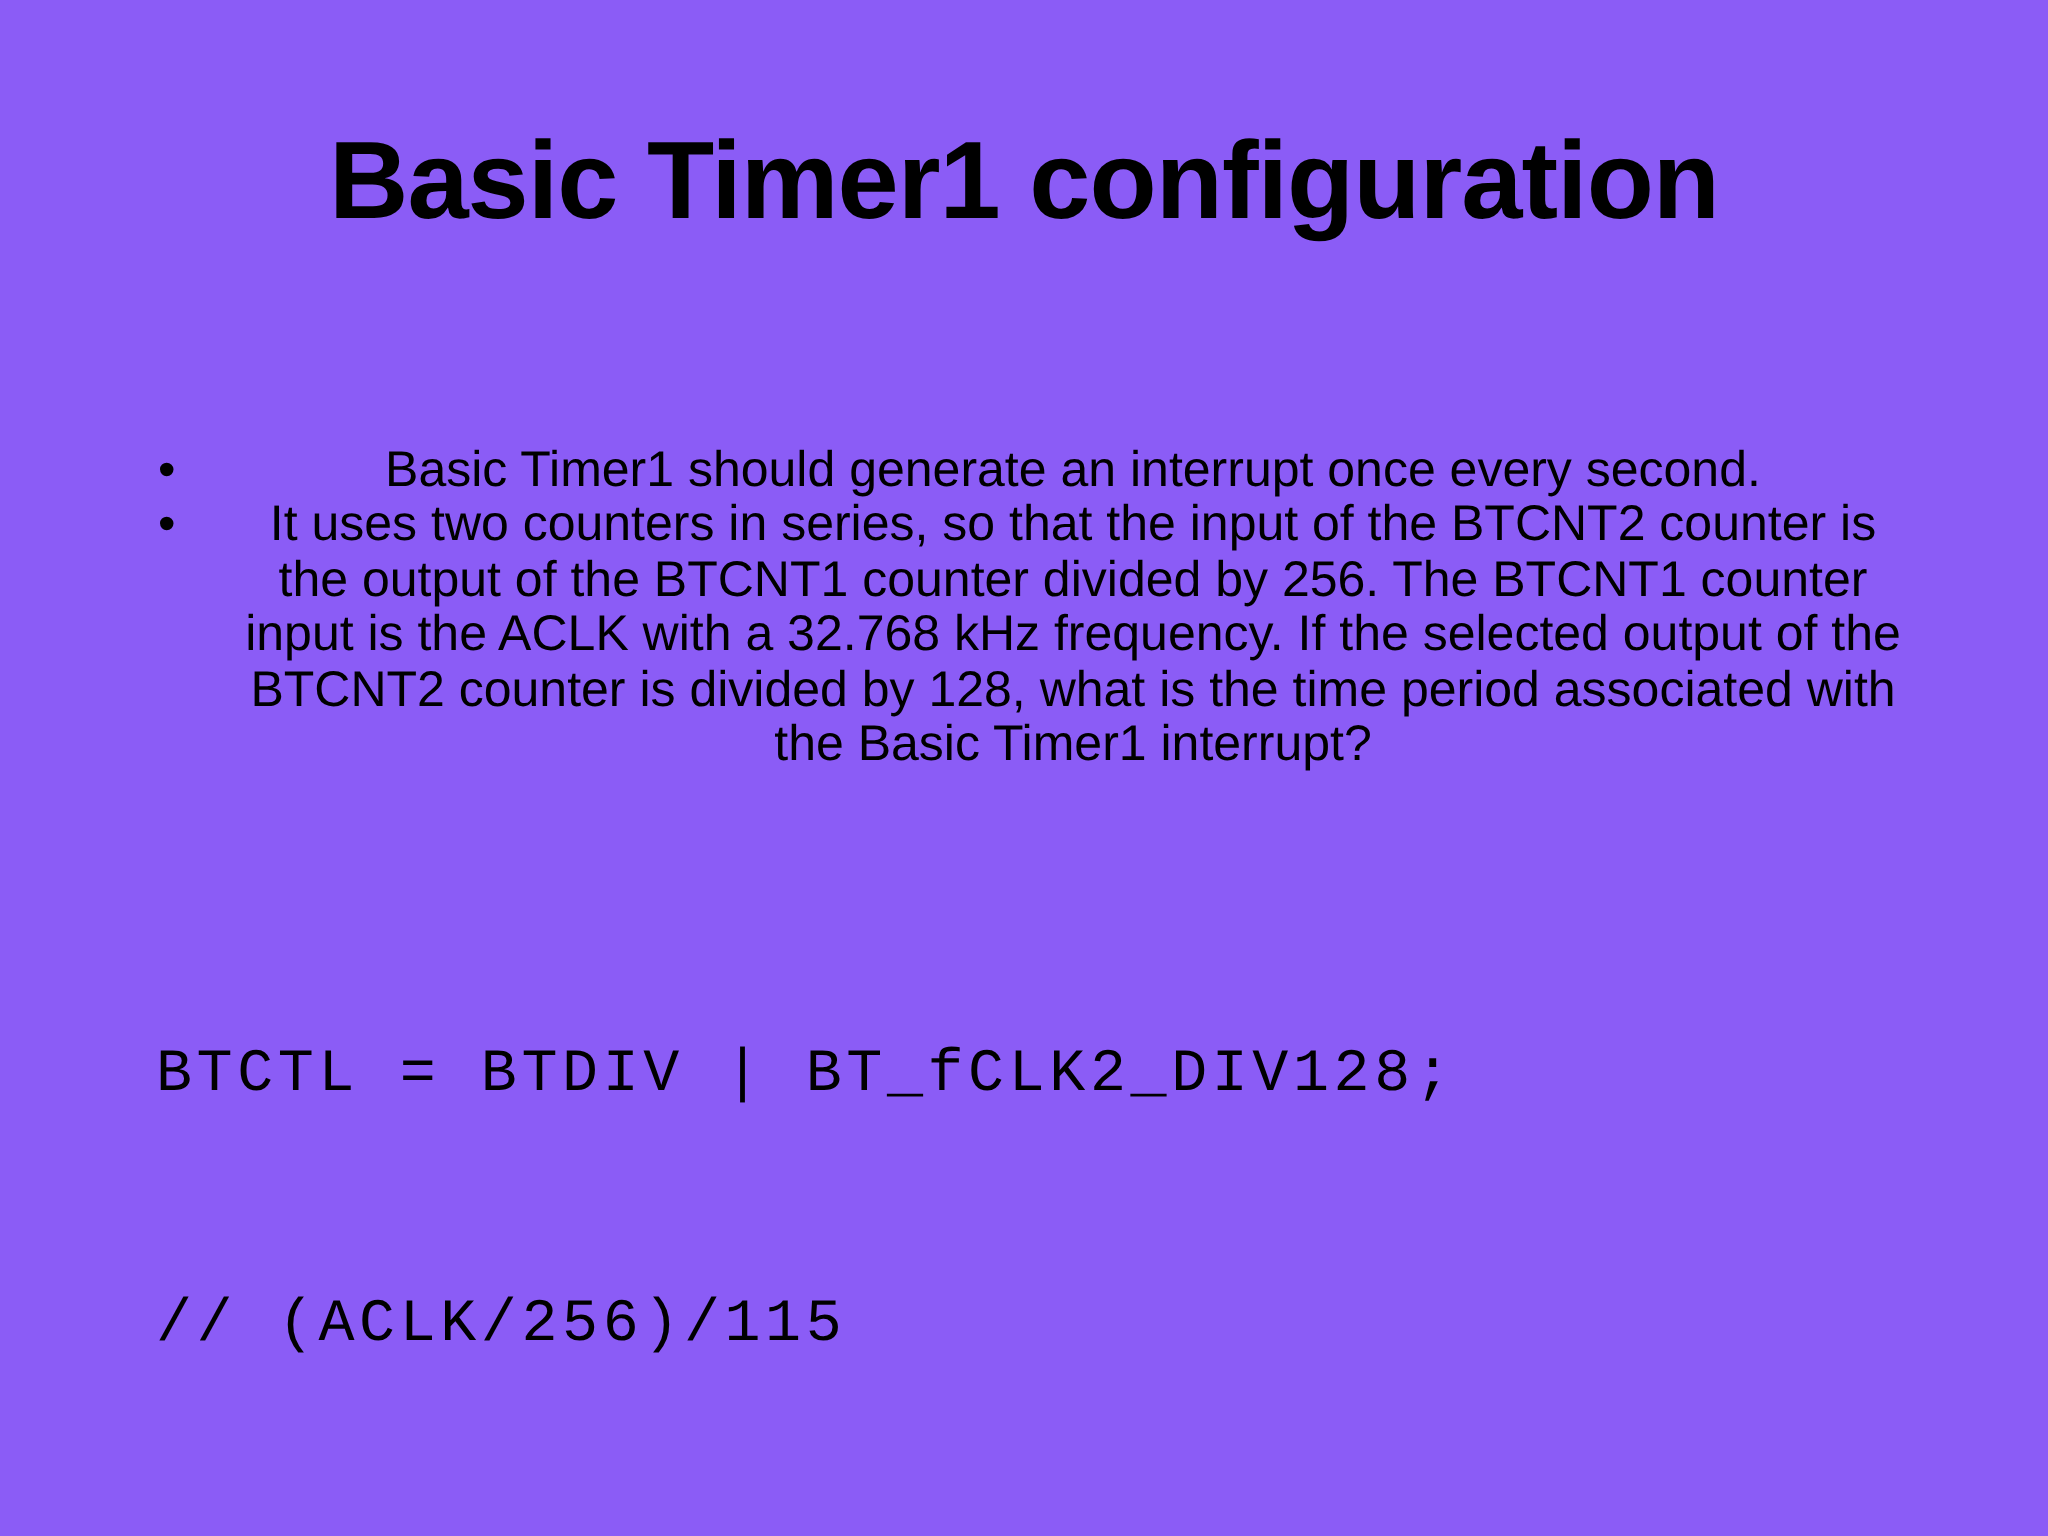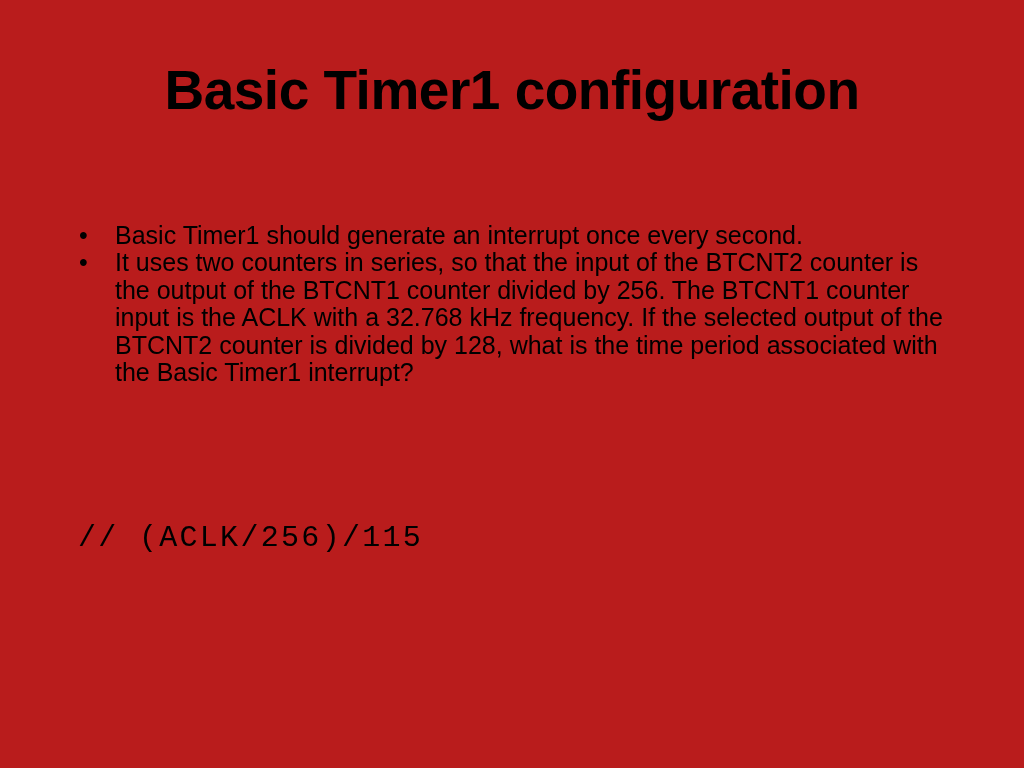--- a/index.html
+++ b/index.html
@@ -12,21 +12,21 @@
     height: 768px;
     background: #ffffff;
     font-family: "Liberation Sans", sans-serif;
     color: #000000;
     overflow: hidden;
   }
   .slide {
     position: relative;
     width: 1024px;
     height: 768px;
-    background: #b91c1c;
+    background: #8b5cf6;
   }
   .slide-title {
     position: absolute;
     left: 0;
     top: 58px;
     width: 1024px;
     text-align: center;
     font-family: "Liberation Sans", sans-serif;
     font-weight: bold;
     font-size: 55px;
@@ -53,21 +53,21 @@
     width: 36px;
     font-size: 25px;
     line-height: 27.4px;
     text-align: left;
     padding-left: 1px;
   }
   .bullet-text {
     flex: 1 1 auto;
     font-size: 25px;
     line-height: 27.4px;
-    text-align: left;
+    text-align: center;
     max-width: 843px;
   }
   .code-block {
     position: absolute;
     left: 78px;
     top: 434px;
     font-family: "Liberation Mono", "DejaVu Sans Mono", monospace;
     font-size: 30px;
     line-height: 41.8px;
     color: #000000;
@@ -94,18 +94,19 @@
     </div>
 
     <div class="bullet-row">
       <span class="bullet-marker">•</span>
       <span class="bullet-text">It uses two counters in series, so that the input of the BTCNT2 counter is the output of the BTCNT1 counter divided by 256. The BTCNT1 counter input is the ACLK with a 32.768 kHz frequency. If the selected output of the BTCNT2 counter is divided by 128, what is the time period associated with the Basic Timer1 interrupt?</span>
     </div>
 
   </div>
 
   <div class="code-block">
+    <div class="code-line">BTCTL = BTDIV | BT_fCLK2_DIV128;</div>
     <div class="code-line">// (ACLK/256)/115</div>
     
     
   </div>
 
 </div>
 
 </body></html>

